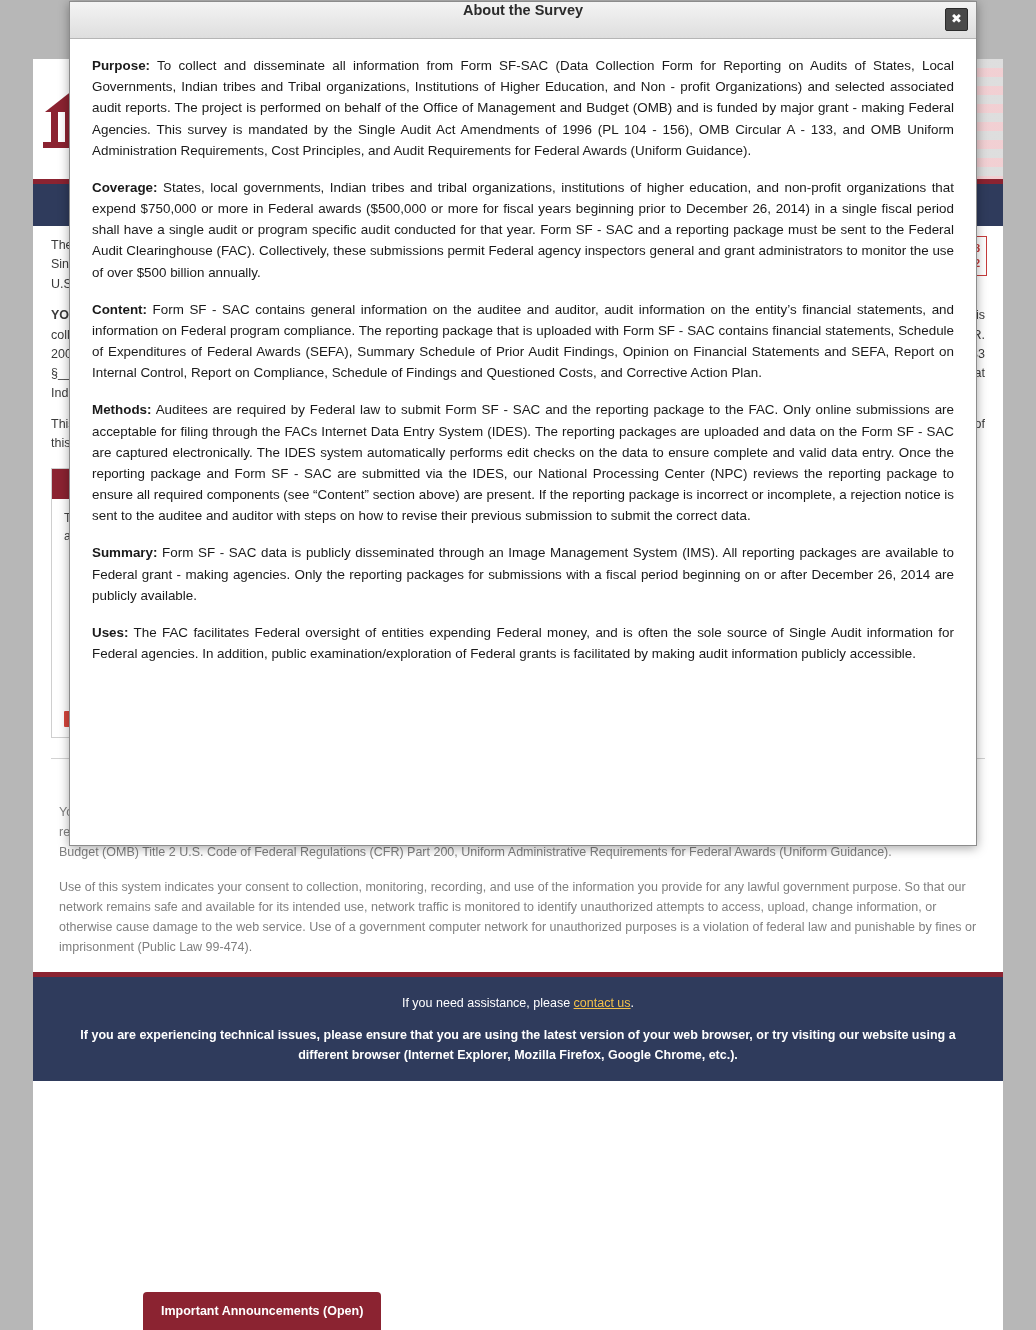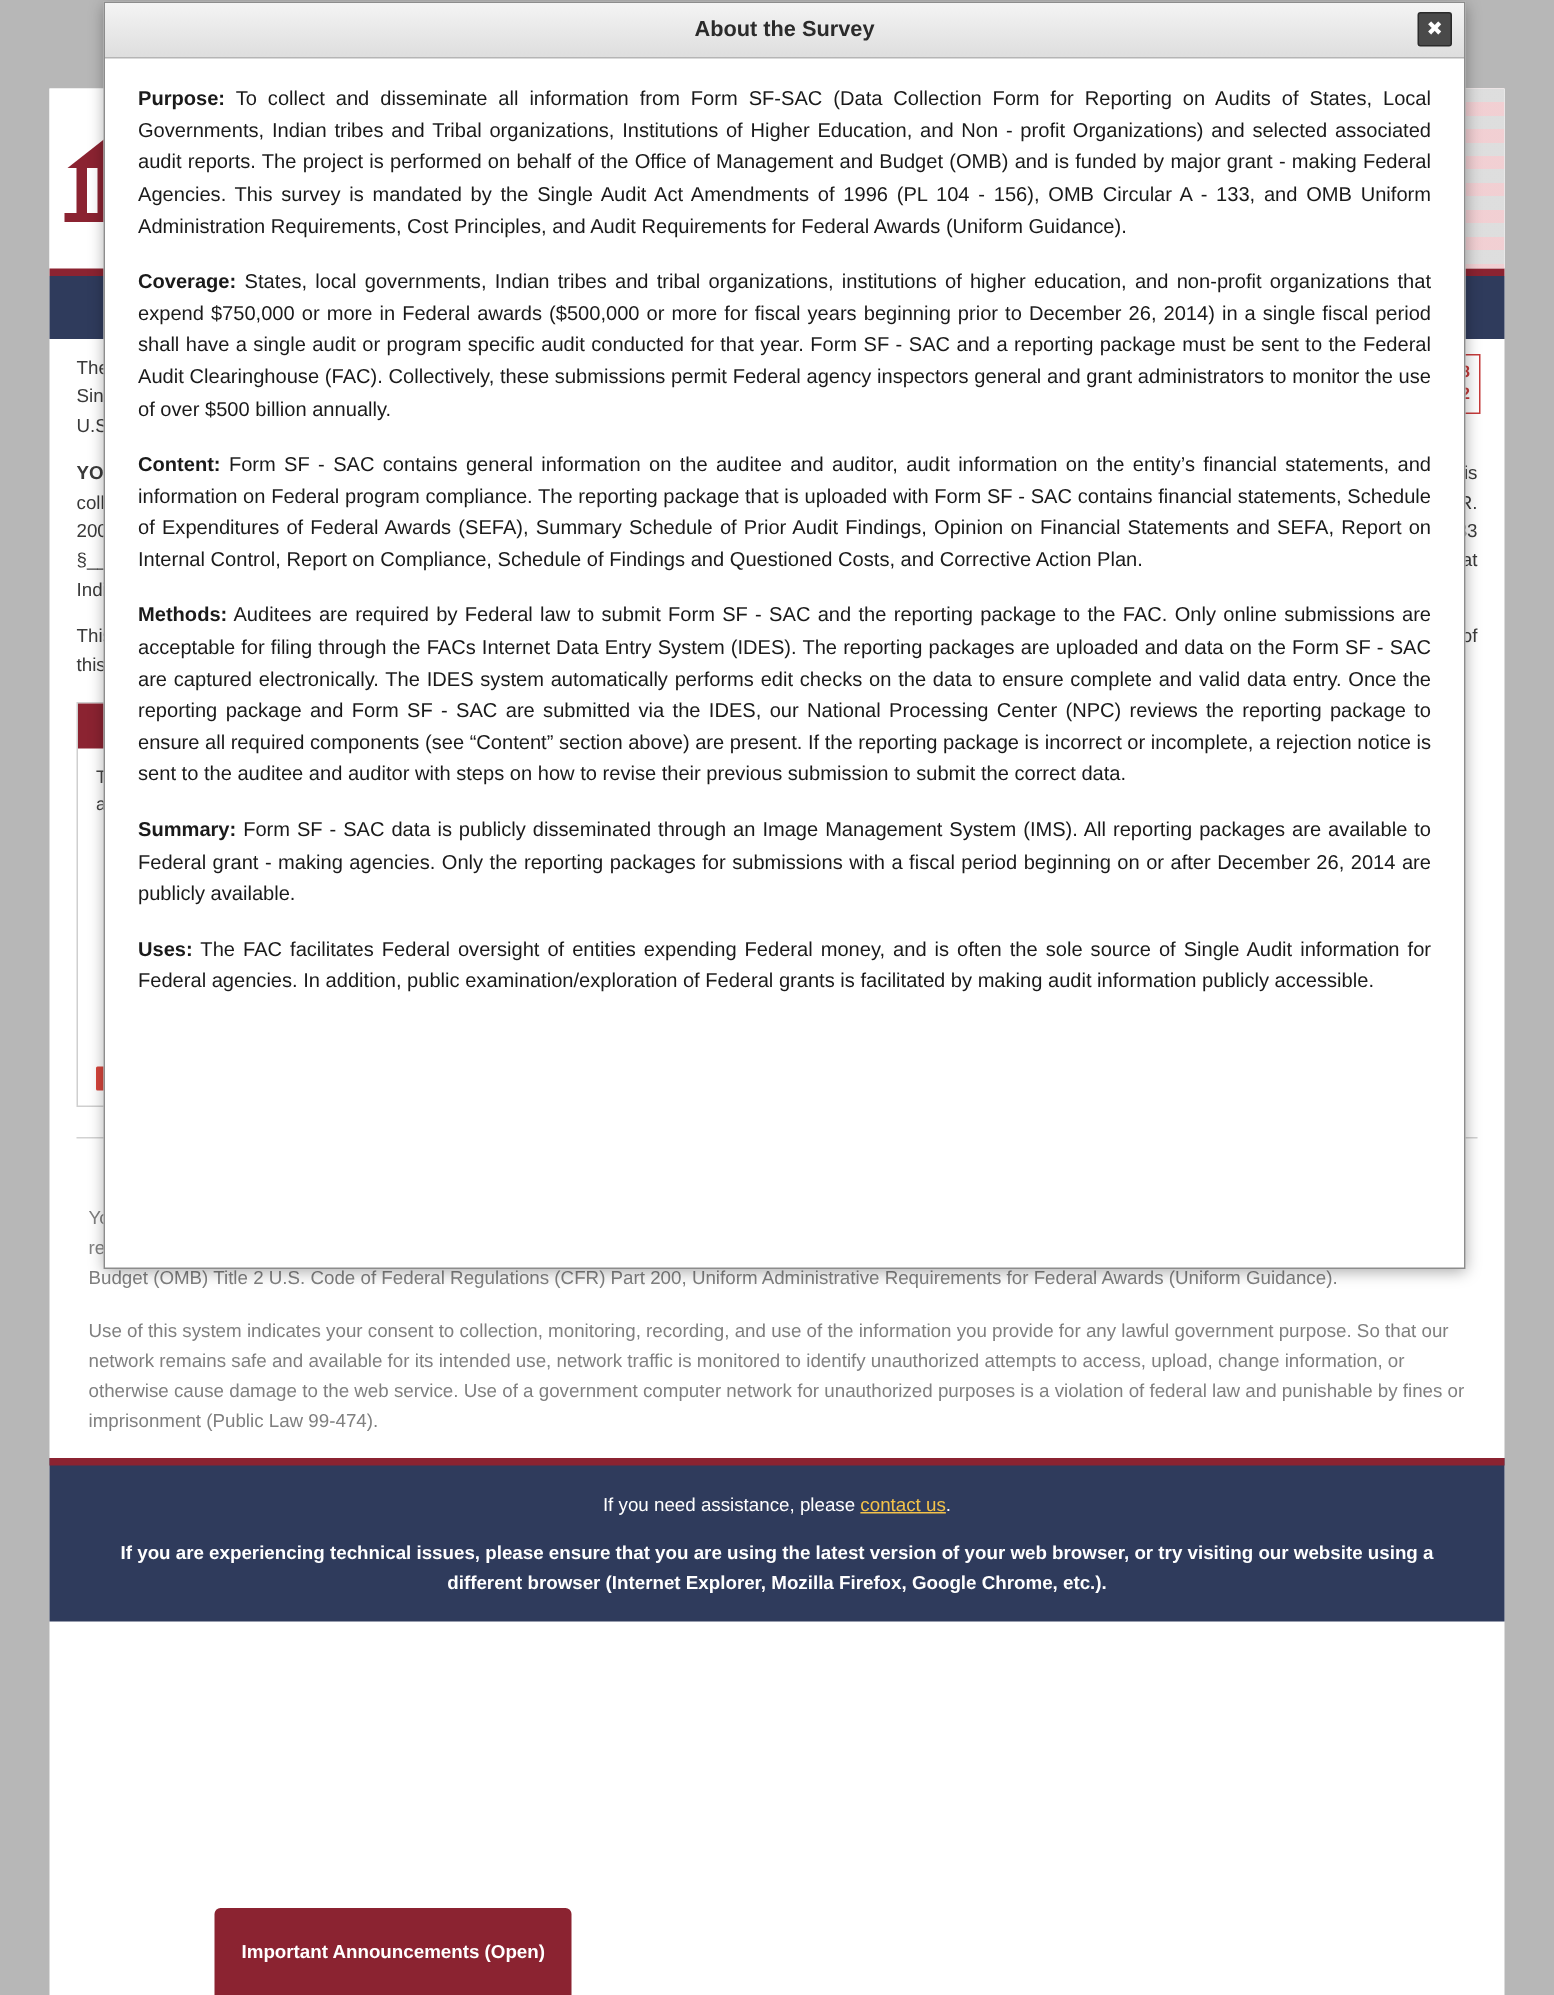--- a/index.html
+++ b/index.html
@@ -229,21 +229,21 @@
   }
   .bottom-bar a { color: #f3c24a; text-decoration: underline; }
   .announce-tab {
     position: absolute;
     left: 110px;
     bottom: 0;
     background: #8b2331;
     color: #fff;
     font-size: 12.5px;
     font-weight: bold;
-    padding: 22px 18px;
+    padding: 12px 18px;
     border-radius: 4px 4px 0 0;
     cursor: pointer;
   }
 
   
   #modal {
     position: absolute;
     left: 69px;
     top: 1px;
     width: 908px;
@@ -253,21 +253,20 @@
     box-shadow: 0 2px 10px rgba(0,0,0,.35);
     box-sizing: border-box;
     z-index: 50;
   }
   .modal-title-bar {
     height: 36px;
     background: linear-gradient(to bottom, #f4f4f4, #dedede);
     border-bottom: 1px solid #b5b5b5;
     position: relative;
     display: flex;
-    align-items: center;
     justify-content: center;
   }
   .modal-title {
     font-size: 14.5px;
     font-weight: bold;
     color: #2b2b2b;
   }
   .modal-close {
     position: absolute;
     right: 8px;

